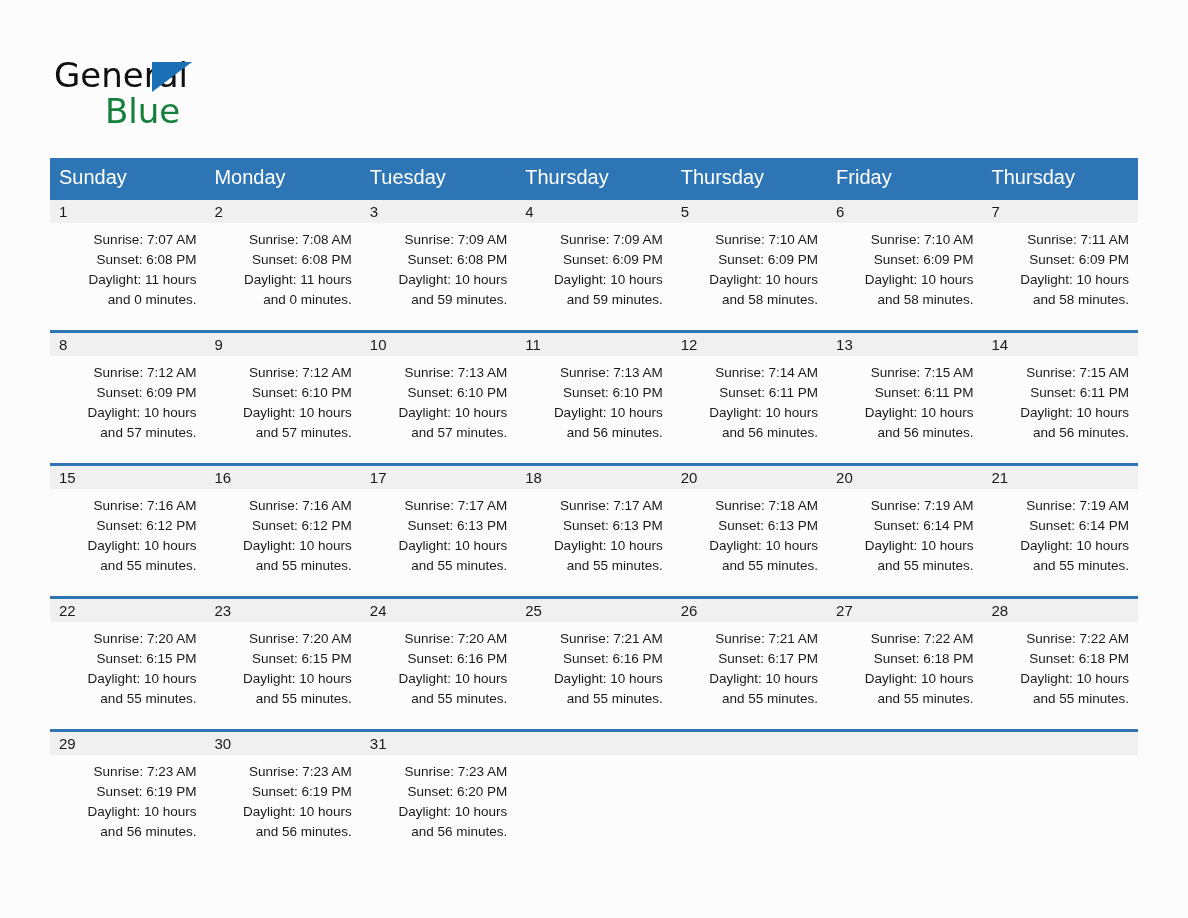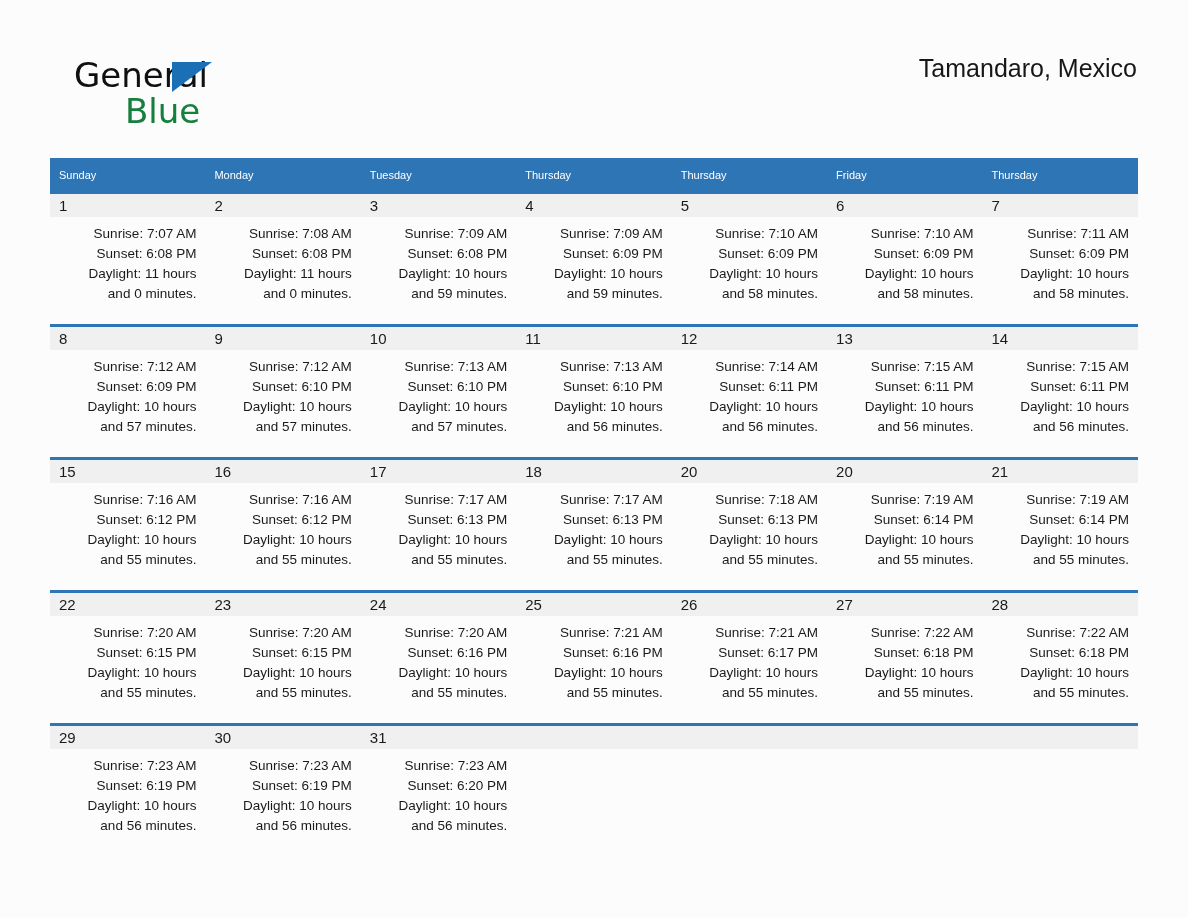--- a/index.html
+++ b/index.html
@@ -27,21 +27,21 @@
   .header {
     position: absolute;
     left: 50px;
     top: 44px;
     right: 51px;
     height: 100px;
   }
 
   .logo {
     position: absolute;
-    left: 24px;
+    left: 4px;
     top: 8px;
     width: 200px;
     height: 80px;
     text-align: center;
   }
   .logo-general {
     font-size: 34px;
     line-height: 34px;
     letter-spacing: 0px;
     color: #101010;
@@ -102,21 +102,21 @@
     left: 50px;
     top: 158px;
     width: 1088px;
     border-collapse: collapse;
     table-layout: fixed;
   }
 
   .calendar th {
     background: #2e75b6;
     color: #ffffff;
-    font-size: 11px;
+    font-size: 20px;
     font-weight: 400;
     text-align: left;
     padding: 8px 0 8px 9px;
     height: 17px;
     vertical-align: middle;
     border: none;
   }
 
   .calendar td {
     vertical-align: top;
@@ -163,21 +163,20 @@
 
   <div class="header">
 
     <div class="logo">
       <span class="logo-general">General</span>
       <span class="logo-tri"></span>
       <span class="logo-blue">Blue</span>
     </div>
 
     <div class="title-block">
-      <div class="cal-subtitle">Tamandaro, Mexico</div>
     </div>
 
   </div>
 
   <table class="calendar">
     <thead>
       <tr id="weekday-row">
           <th>Sunday</th>
           <th>Monday</th>
           <th>Tuesday</th>

